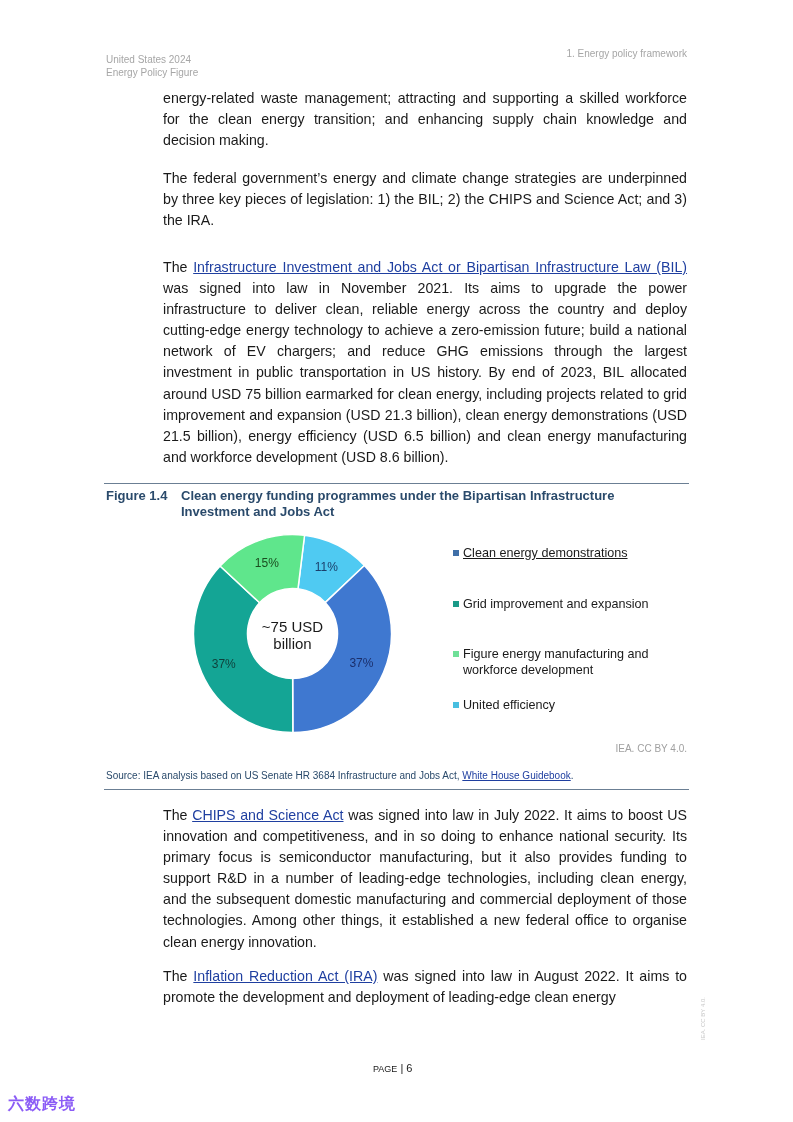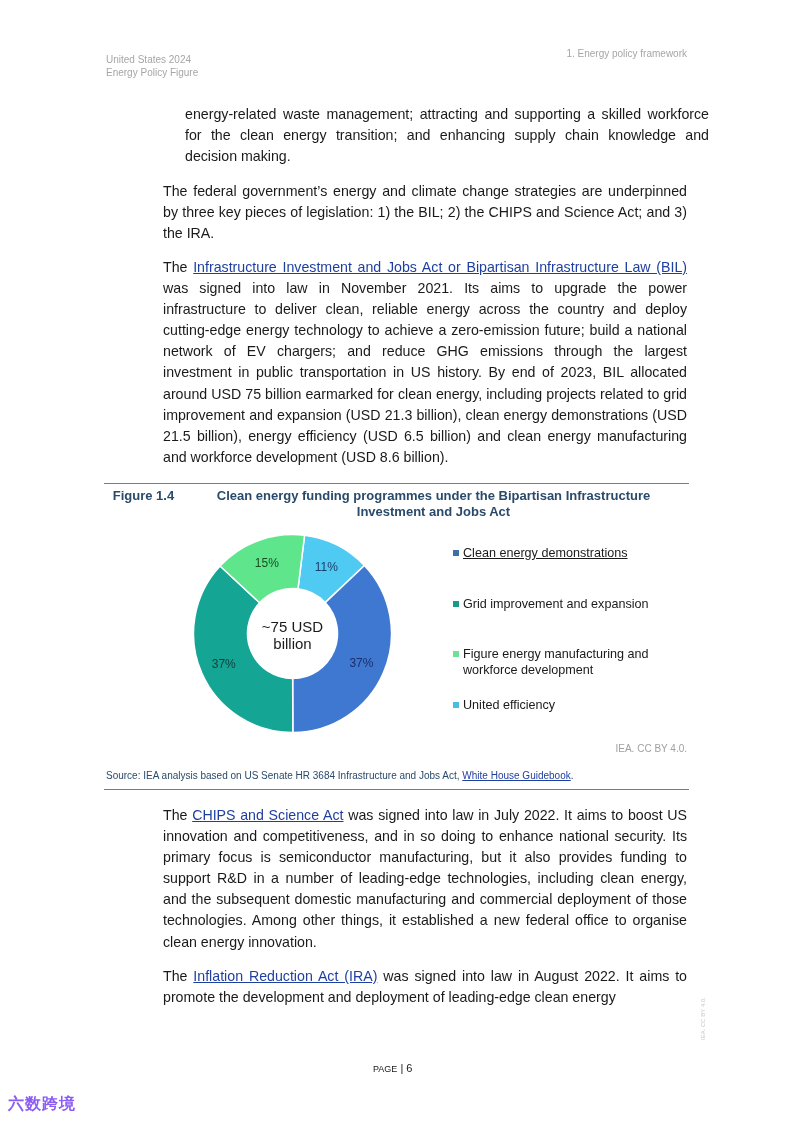--- a/index.html
+++ b/index.html
@@ -6,21 +6,21 @@
   body { width: 793px; height: 1122px; position: relative; overflow: hidden;
          font-family: "Liberation Sans", sans-serif; color: #1a1a1a; }
   .hdr { position: absolute; top: 47px; font-size: 10px; color: #a6a6a6; line-height: 13px; }
   .hdr-left { left: 106px; margin-top: 6px; }
   .hdr-right { right: 106px; text-align: right; }
   .body-text { position: absolute; left: 163px; width: 524px; font-size: 14.2px; line-height: 21.1px;
                text-align: justify; color: #1a1a1a; margin: 0; }
   a.lnk { color: #1f3fa0; text-decoration: underline; }
   .fig-rule { position: absolute; left: 104px; width: 585px; height: 1px; background: #6b7f94; }
   .fig-title { position: absolute; left: 106px; top: 488px; width: 580px; font-size: 13px; font-weight: bold;
-               color: #2a4a6b; line-height: 16px; display: flex; text-align: center; }
+               color: #2a4a6b; line-height: 16px; display: flex; }
   .fig-num { width: 75px; flex: none; }
   .fig-cap { flex: 1; }
   .donut { position: absolute; left: 192px; top: 533px; width: 201px; height: 201px; }
   .legend { position: absolute; left: 453px; top: 545px; width: 240px; font-size: 12.6px; color: #1a1a1a; }
   .leg-item { position: absolute; left: 0; display: flex; align-items: flex-start; line-height: 16px; }
   .leg-sw { width: 6px; height: 6px; margin-top: 5px; margin-right: 4px; flex: none; }
   .credit { position: absolute; right: 106px; top: 743px; font-size: 10px; color: #a0a0a0; }
   .source { position: absolute; left: 106px; top: 770px; font-size: 10px; color: #2a4a6b; }
   .source a { color: #1f3fa0; text-decoration: underline; }
   .page-num { position: absolute; left: 373px; top: 1062px; font-size: 11px; color: #1a1a1a; }
@@ -31,22 +31,22 @@
 </style>
 </head>
 <body>
 
 <div class="hdr hdr-left">
   <div>United States 2024</div>
   <div>Energy Policy Figure</div>
 </div>
 <div class="hdr hdr-right">1. Energy policy framework</div>
 
-<p class="body-text" style="top:104px;margin-left:22px;">energy-related waste management; attracting and supporting a skilled workforce for the clean energy transition; and enhancing supply chain knowledge and decision making.</p>
-<p class="body-text" style="top:181px;">The federal government’s energy and climate change strategies are underpinned by three key pieces of legislation: 1) the BIL; 2) the CHIPS and Science Act; and 3) the IRA.</p>
+<p class="body-text" style="top:88px;">energy-related waste management; attracting and supporting a skilled workforce for the clean energy transition; and enhancing supply chain knowledge and decision making.</p>
+<p class="body-text" style="top:168px;">The federal government’s energy and climate change strategies are underpinned by three key pieces of legislation: 1) the BIL; 2) the CHIPS and Science Act; and 3) the IRA.</p>
 <p class="body-text" style="top:257px;"><span>The </span><a class="lnk" href="#">Infrastructure Investment and Jobs Act or Bipartisan Infrastructure Law (BIL)</a><span> was signed into law in November 2021. Its aims to upgrade the power infrastructure to deliver clean, reliable energy across the country and deploy cutting-edge energy technology to achieve a zero-emission future; build a national network of EV chargers; and reduce GHG emissions through the largest investment in public transportation in US history. By end of 2023, BIL allocated around USD 75 billion earmarked for clean energy, including projects related to grid improvement and expansion (USD 21.3 billion), clean energy demonstrations (USD 21.5 billion), energy efficiency (USD 6.5 billion) and clean energy manufacturing and workforce development (USD 8.6 billion).</span></p>
 
 <div class="fig-rule" style="top:483px;"></div>
 <div class="fig-title">
   <span class="fig-num">Figure 1.4</span>
   <span class="fig-cap">Clean energy funding programmes under the Bipartisan Infrastructure Investment and Jobs Act</span>
 </div>
 
 <svg class="donut" viewBox="0 0 201 201">
   <g id="slices">

